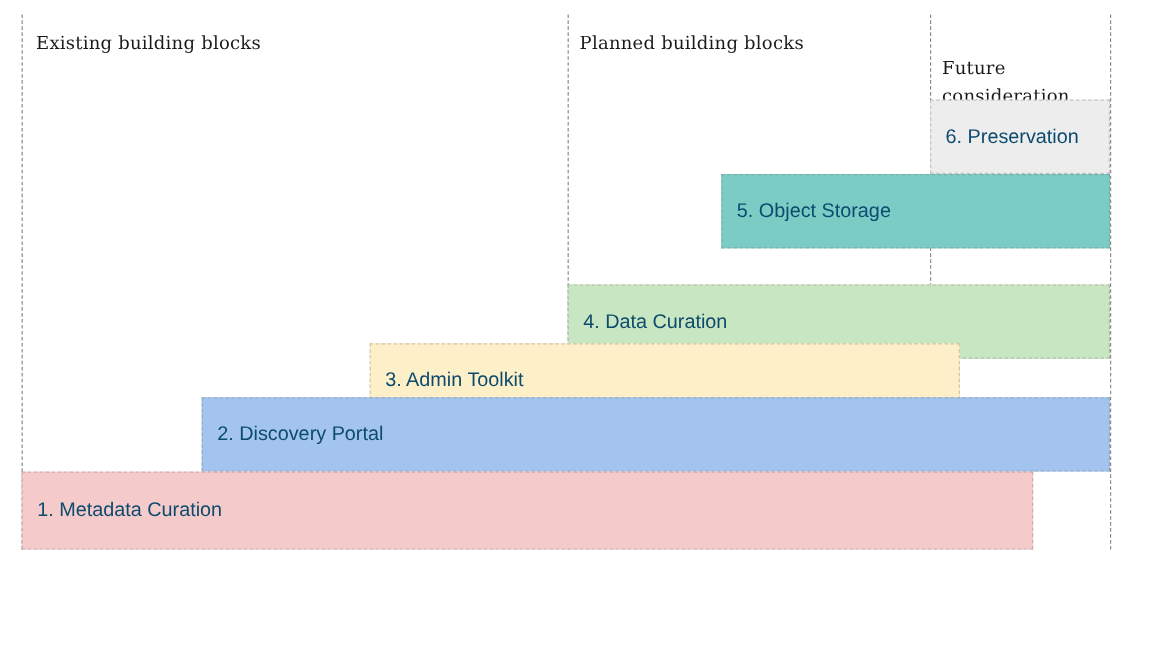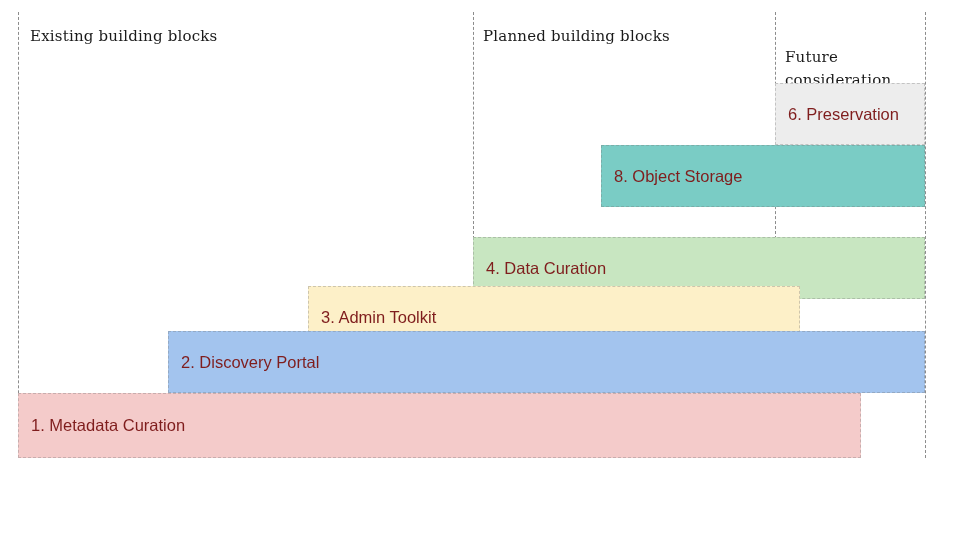--- a/index.html
+++ b/index.html
@@ -48,21 +48,21 @@
     position: absolute;
     box-sizing: border-box;
     border: 1px dashed rgba(120,120,120,0.35);
     display: flex;
     align-items: center;
     padding-left: 12px;
   }
   .block .label {
     font-family: "Liberation Sans", sans-serif;
     font-size: 16.5px;
-    color: #7f1d1d;
+    color: #0c4a6e;
   }
   .block.b6 { left: 775px; top: 83px;  width: 150px; height: 62px; }
   .block.b5 { left: 601px; top: 145px; width: 324px; height: 62px; }
   .block.b4 { left: 473px; top: 207px; width: 452px; height: 62px; }
   .block.b3 { left: 308px; top: 286px; width: 492px; height: 62px; }
   .block.b2 { left: 168px; top: 331px; width: 757px; height: 62px; }
   .block.b1 { left: 18px;  top: 393px; width: 843px; height: 65px; }
 </style>
 </head>
 <body>
@@ -75,21 +75,21 @@
   <div class="vline v4"></div>
 
   <div class="col-header c1">Existing building blocks</div>
   <div class="col-header c2">Planned building blocks</div>
   <div class="col-header c3">Future consideration</div>
 
   <div class="block b6" style="background: rgb(237, 237, 237);">
     <span class="label">6. Preservation</span>
   </div>
   <div class="block b5" style="background: rgb(122, 204, 197);">
-    <span class="label">8. Object Storage</span>
+    <span class="label">5. Object Storage</span>
   </div>
   <div class="block b4" style="background: rgb(200, 230, 193); margin-top: 30px;">
     <span class="label">4. Data Curation</span>
   </div>
   <div class="block b3" style="background: rgb(253, 240, 200);">
     <span class="label">3. Admin Toolkit</span>
   </div>
   <div class="block b2" style="background: rgb(163, 196, 238);">
     <span class="label">2. Discovery Portal</span>
   </div>

